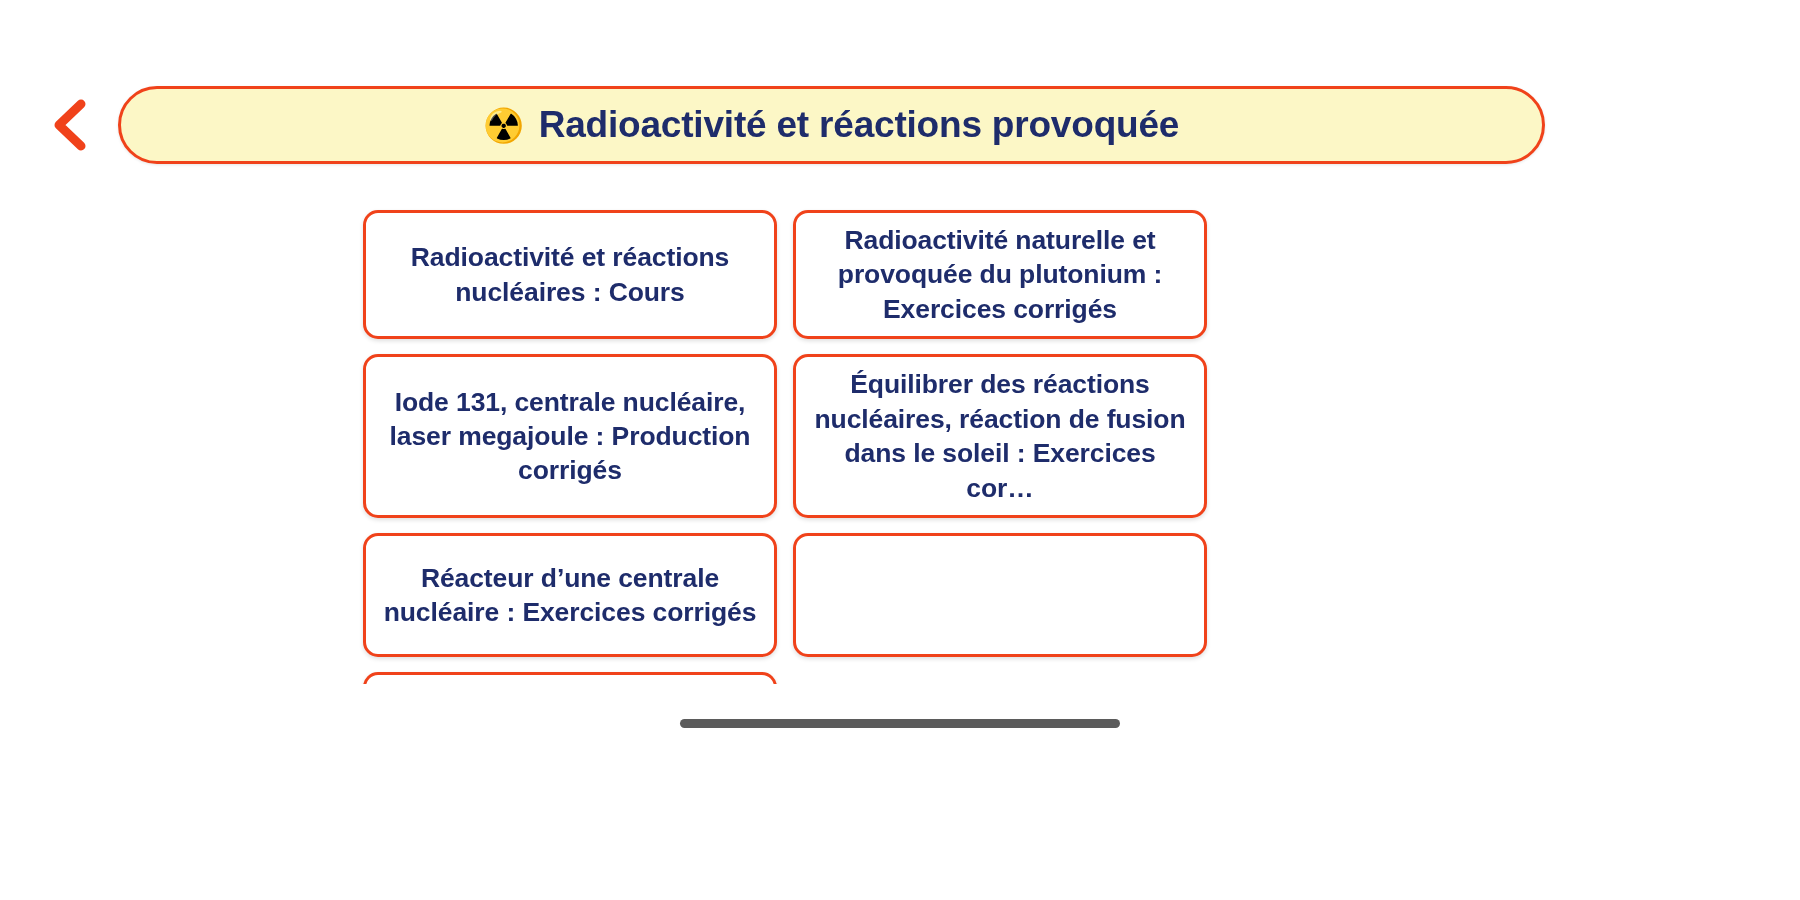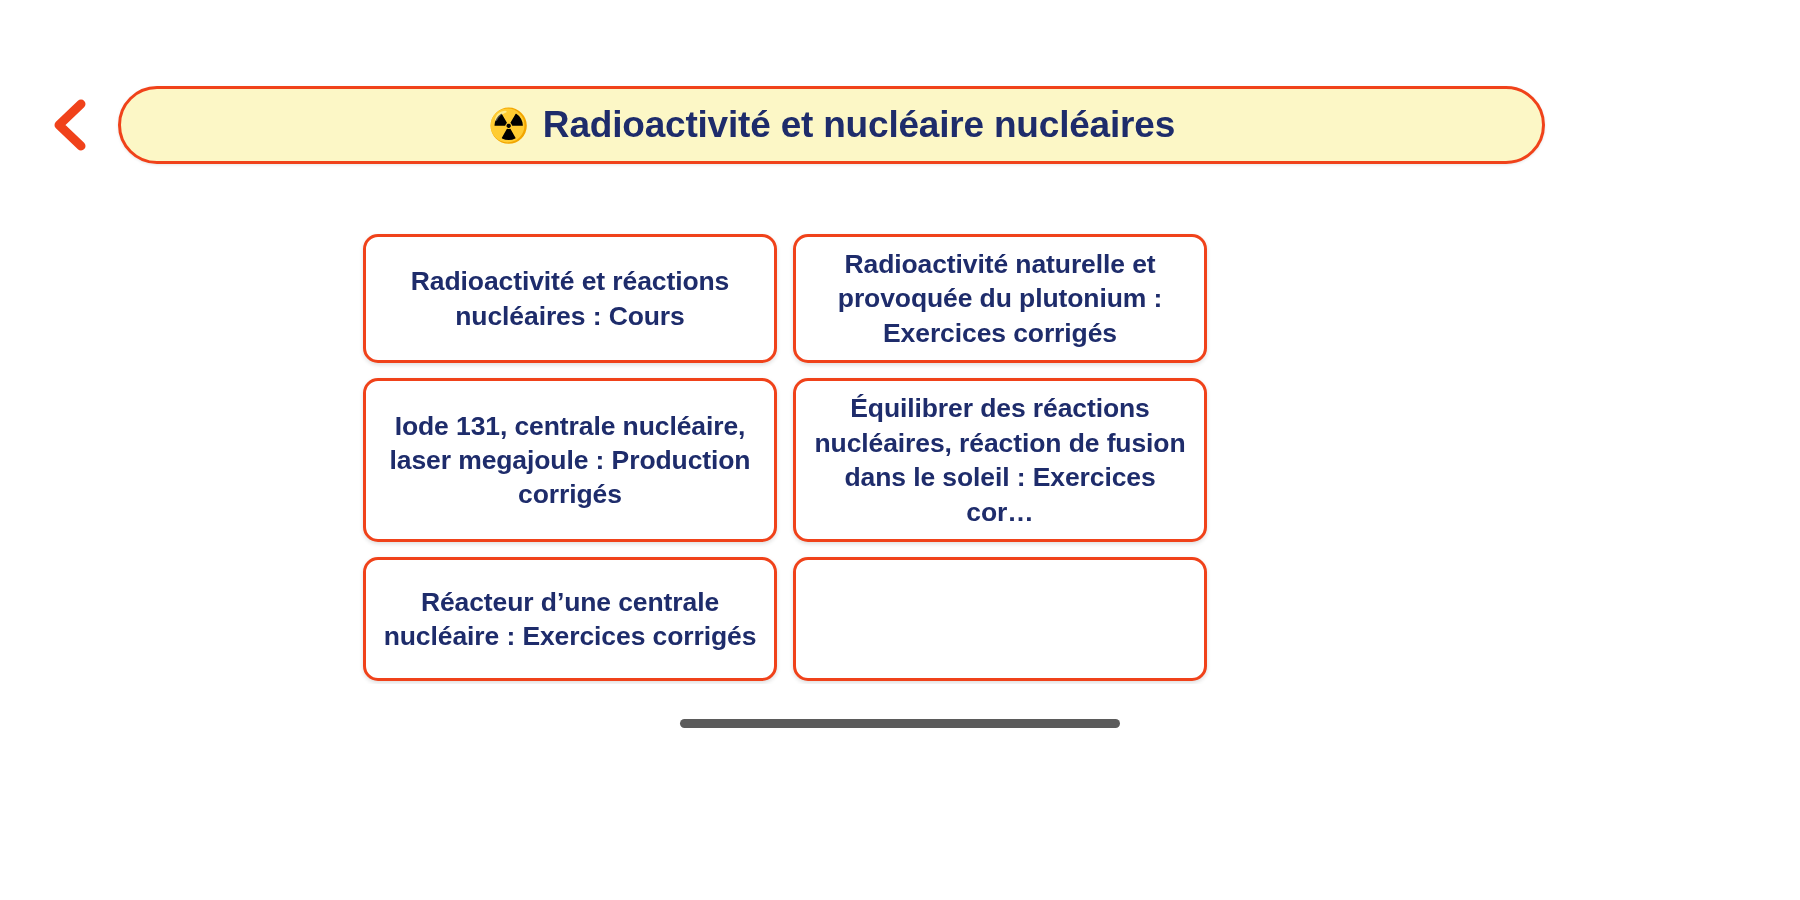--- a/index.html
+++ b/index.html
@@ -89,21 +89,20 @@
   }
 
   .card-grid {
     position: absolute;
     left: 363px;
     top: 14px;
     width: 844px;
     display: flex;
     flex-wrap: wrap;
     gap: 15px 16px;
-    margin-top: 24px;
   }
 
   .card {
     width: 414px;
     min-height: 124px;
     background: #ffffff;
     border: 3px solid #F0421A;
     border-radius: 15px;
     display: flex;
     align-items: center;
@@ -145,21 +144,21 @@
       <span>
         <svg width="40" height="54" viewBox="0 0 40 54" aria-hidden="true">
           <polyline points="31,6 9,27 31,48" fill="none" stroke="#F0421A" stroke-width="9" stroke-linecap="round" stroke-linejoin="round"></polyline>
         </svg>
       </span>
     </button>
 
     <div class="header-banner">
       <div class="header-title">
         <span class="header-emoji">☢️</span>
-        <span>Radioactivité et nucléaire nucléaires</span>
+        <span>Radioactivité et réactions provoquée</span>
       </div>
     </div>
 
   </div>
 
   <div class="grid-viewport">
     <div class="card-grid">
 
       <div class="card">
         <span class="card-label">Radioactivité et réactions nucléaires : Cours</span>

